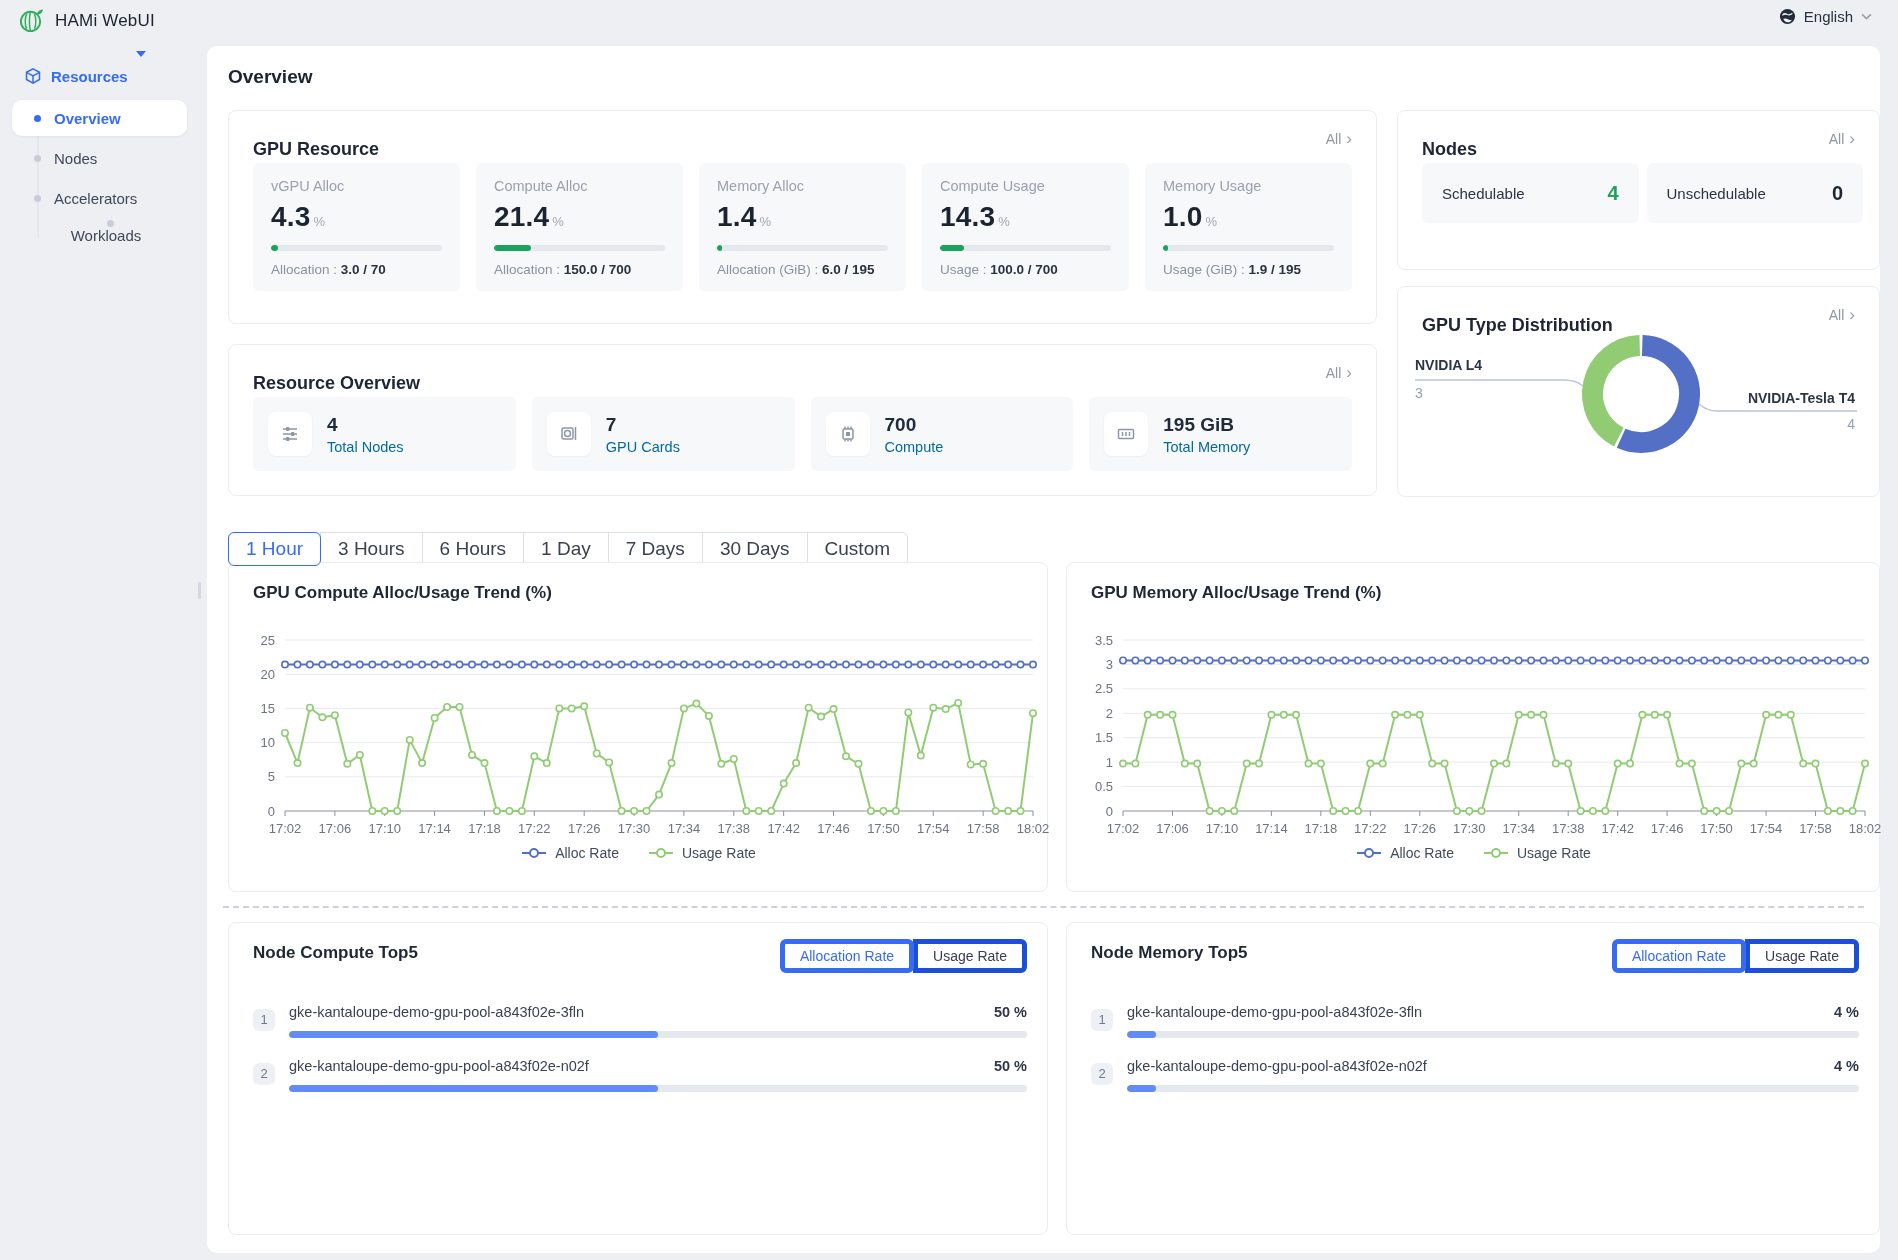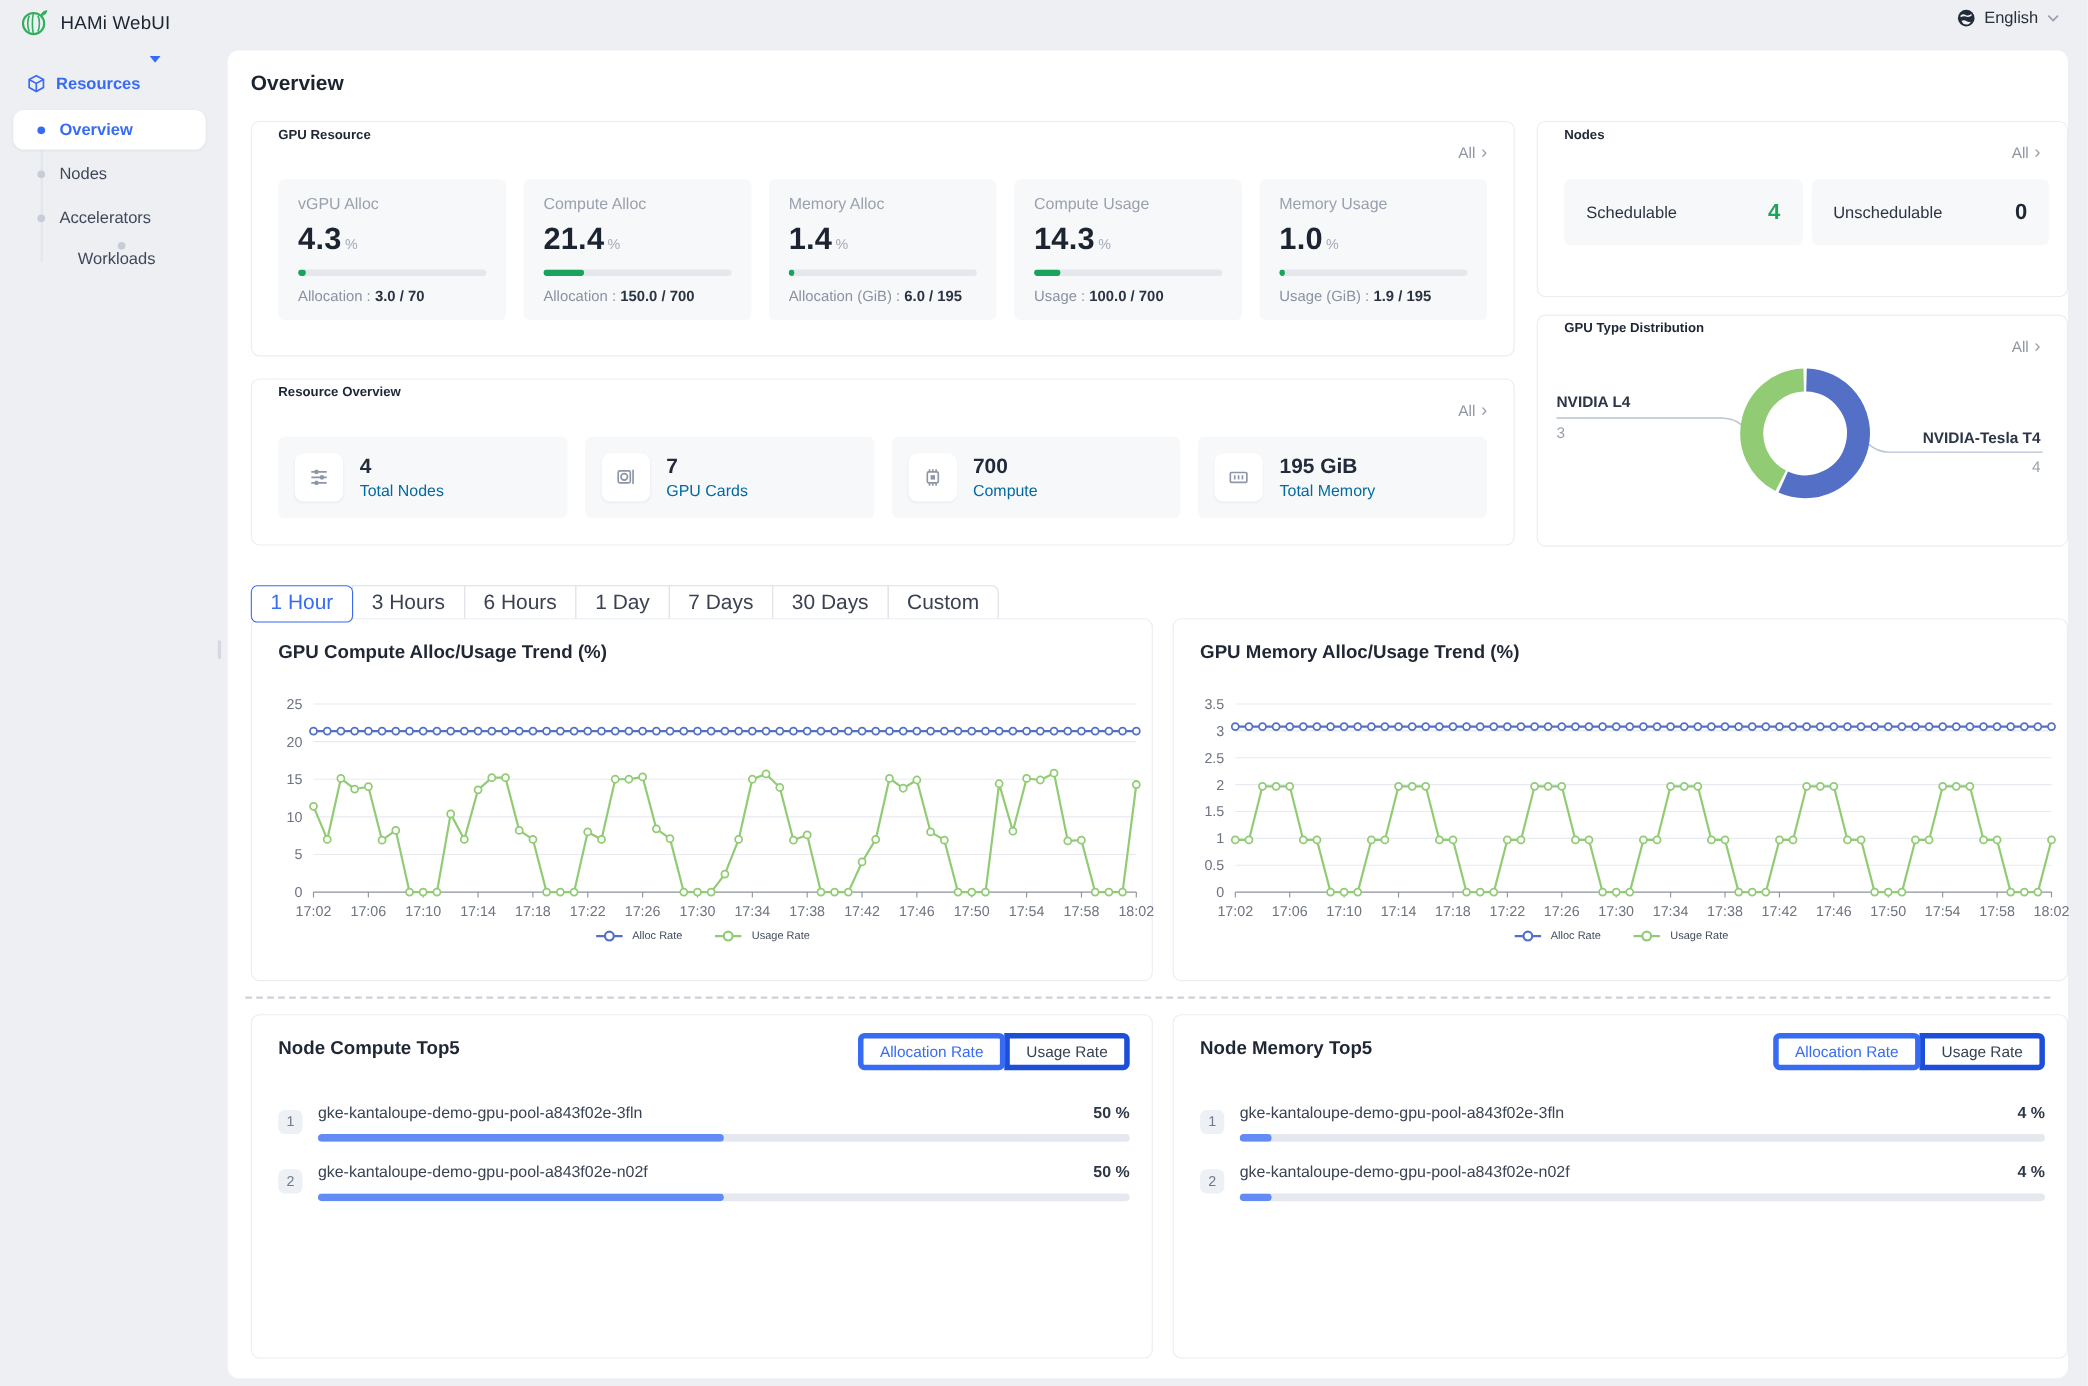--- a/index.html
+++ b/index.html
@@ -25,21 +25,21 @@
   .side-item.active { background:#fff; border-radius:10px; box-shadow:0 1px 3px rgba(30,40,60,.06); }
   .side-item.active .dot { background:#386bf3; }
   .side-item.active .lbl { color:#386bf3; font-weight:600; }
   .collapse-handle { position:absolute; left:198px; top:542px; width:3px; height:17px; background:#d4d9e1; border-radius:2px; cursor:col-resize; }
 
   
   .panel { position:absolute; left:207px; top:46px; width:1673px; height:1207px; background:#fff; border-radius:10px; }
   .page-title { position:absolute; left:21px; top:20px; font-size:19px; font-weight:700; color:#1c2430; }
 
   .card { position:absolute; background:#fff; border:1px solid #e9edf2; border-radius:8px; }
-  .card-title { position:absolute; left:24px; top:4px; font-size:12px; font-weight:600; color:#1e2635; }
+  .card-title { position:absolute; left:24px; top:28px; font-size:18px; font-weight:600; color:#1e2635; }
   .all-link { position:absolute; right:24px; top:20px; font-size:14px; color:#8f96a4; display:flex; align-items:center; gap:5px; cursor:pointer; }
   .all-link .chev { font-size:17px; line-height:12px; color:#9aa1ad; }
 
   
   #gpu-resource { left:21px; top:64px; width:1149px; height:214px; }
   #gpu-resource .tiles { position:absolute; left:24px; right:24px; top:52px; display:flex; gap:16px; }
   .stat-tile { flex:1; height:128px; background:#f7f8fa; border-radius:6px; padding:15px 18px; }
   .stat-label { font-size:14.5px; color:#9aa1ae; }
   .stat-valrow { margin-top:7px; display:flex; align-items:baseline; }
   .stat-value { font-size:28px; font-weight:700; color:#1b2430; letter-spacing:.2px; }
@@ -83,21 +83,21 @@
   .time-btn:last-child { border-radius:0 6px 6px 0; }
   .time-btn.active { border-color:#386bf3; color:#386bf3; border-radius:6px; position:relative; z-index:2; }
 
   
   #chart-card-compute { left:21px; top:516px; width:820px; height:330px; }
   #chart-card-memory { left:859px; top:516px; width:814px; height:330px; }
   .chart-title { position:absolute; left:24px; top:20px; font-size:17px; font-weight:600; color:#1f2734; }
   .chart-svg { position:absolute; left:0; top:0; }
   .legend { position:absolute; left:0; right:0; top:282px; display:flex; justify-content:center; gap:28px; }
   .legend-item { display:flex; align-items:center; gap:7px; cursor:pointer; }
-  .legend-item span { font-size:10px; color:#414b5b; }
+  .legend-item span { font-size:14px; color:#414b5b; }
 
   .dashed-sep { position:absolute; left:16px; right:16px; top:860px; border-top:2px dashed #ccd1da; height:0; }
 
   
   #top5-compute { left:21px; top:876px; width:820px; height:313px; }
   #top5-memory { left:859px; top:876px; width:814px; height:313px; }
   .toggle-group { position:absolute; right:20px; top:16px; display:flex; }
   .toggle-btn { height:34px; padding:0 15px; background:#fff; border:5px solid #1d4ed8; font-size:14px; color:#374151; display:flex; align-items:center; margin-left:-1px; cursor:pointer; font-family:inherit; }
   .toggle-btn:first-child { border-radius:6px 0 0 6px; margin-left:0; }
   .toggle-btn:last-child { border-radius:0 6px 6px 0; }

